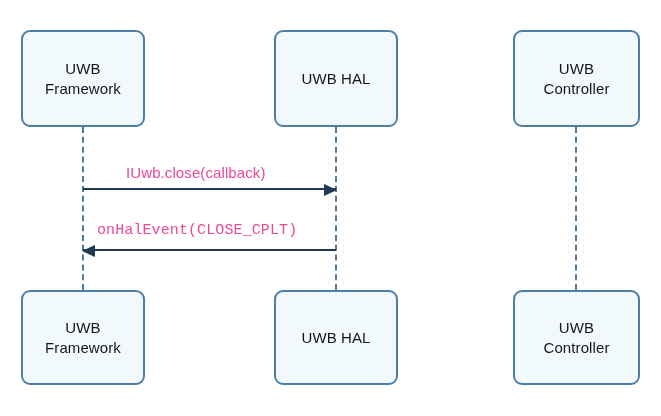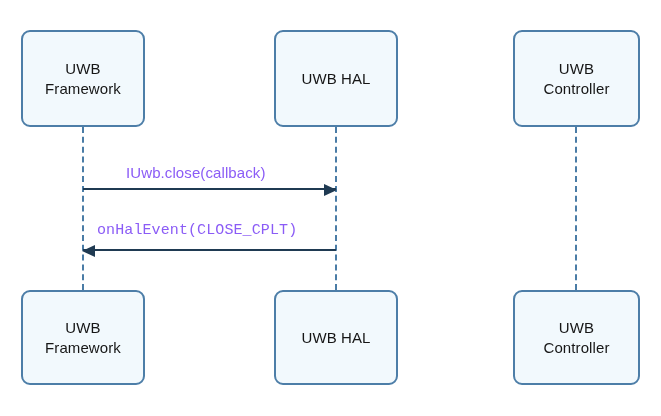--- a/index.html
+++ b/index.html
@@ -72,21 +72,21 @@
     border-left: 13px solid #1f3a52;
   }
   .arrow-head.left {
     left: -1px;
     border-top: 6px solid transparent;
     border-bottom: 6px solid transparent;
     border-right: 13px solid #1f3a52;
   }
   .message-label {
     position: absolute;
-    color: #8b5cf6;
+    color: #ec4899;
     font-size: 15px;
     line-height: 1.2;
     white-space: nowrap;
     letter-spacing: 0.1px;
     z-index: 4;
   }
 </style>
 </head>
 <body>
 

